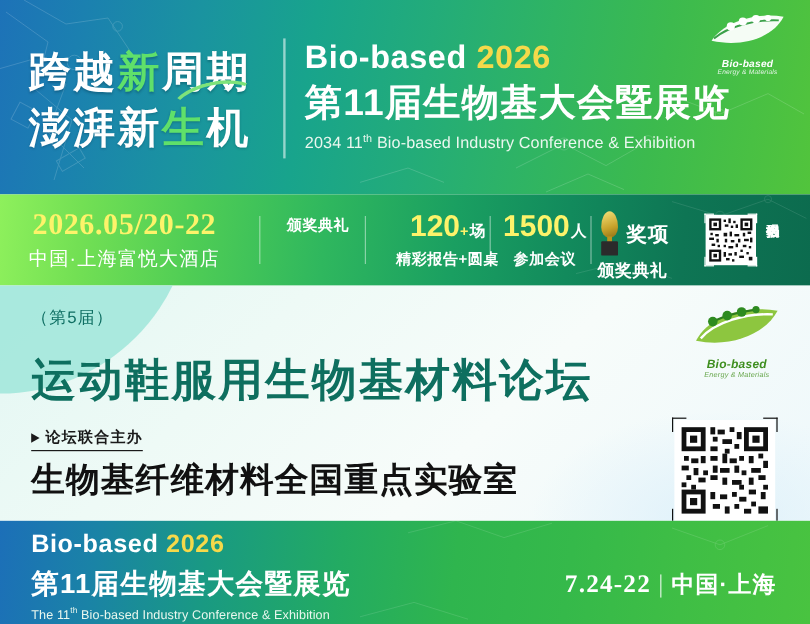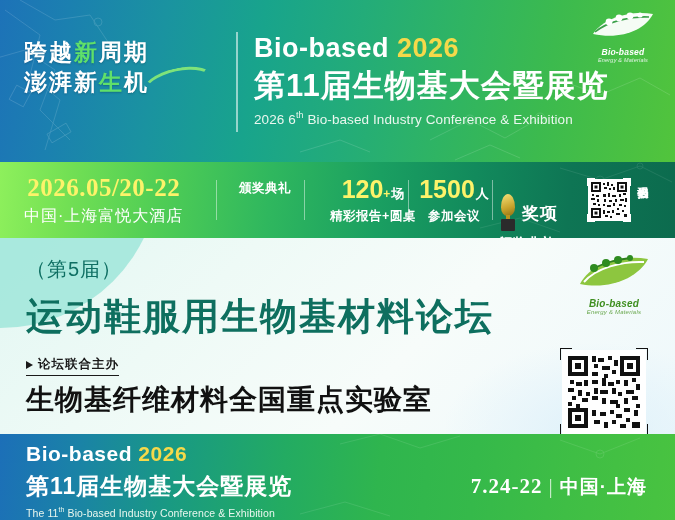--- a/index.html
+++ b/index.html
@@ -29,21 +29,21 @@
   .hdr-divider {
     position: absolute; left: 236px; top: 32px;
     width: 2px; height: 100px;
     background: rgba(255,255,255,.55);
   }
   .slogan {
     position: absolute; left: 24px; top: 38px;
     width: 208px;
   }
   .slogan-line {
-    font-size: 23px; font-weight: bold; line-height: 1.30;
+    font-size: 35px; font-weight: bold; line-height: 1.30;
     letter-spacing: 2px; color: #ffffff;
     text-shadow: 0 1px 2px rgba(0,40,60,.30);
     white-space: nowrap;
   }
   .slogan-line .hl { color: #5fe06a; }
   .swoosh-top, .swoosh-bot {
     position: absolute; border: 3px solid #7ee37a;
     border-color: #7ee37a transparent transparent transparent;
     border-radius: 50%;
     width: 74px; height: 36px;
@@ -114,21 +114,21 @@
   .stat .num .unit { font-size: 13px; color: #ffffff; font-weight: bold; margin-left: 1px; }
   .stat .num .plus { font-size: 12px; }
   .stat .cap {
     font-size: 12.5px; color: #ffffff; margin-top: 4px;
     letter-spacing: .5px; white-space: nowrap; font-weight: bold;
   }
   .vsep {
     position: absolute; top: 18px; width: 1px; height: 40px;
     background: rgba(255,255,255,.45);
   }
-  .award { position: absolute; left: 498px; top: 32px; }
+  .award { position: absolute; left: 498px; top: 14px; }
   .award-row { display: flex; align-items: center; }
   .trophy { width: 20px; height: 38px; position: relative; margin-right: 4px; }
   .trophy .cup {
     position: absolute; left: 3px; top: 0; width: 14px; height: 22px;
     background: linear-gradient(160deg, #f6e27a, #c8a32c 60%, #8f6f14);
     border-radius: 50% 50% 45% 45% / 60% 60% 40% 40%;
   }
   .trophy .stem {
     position: absolute; left: 8px; top: 21px; width: 4px; height: 5px;
     background: #b8941f;
@@ -172,21 +172,21 @@
     border-radius: 0 0 170px 0;
     opacity: .85;
   }
   .blob2 {
     position: absolute; right: -70px; bottom: -90px;
     width: 300px; height: 180px;
     background: radial-gradient(ellipse at 50% 50%, #dff1fa 0%, rgba(223,241,250,0) 72%);
   }
   .edition {
     position: absolute; left: 26px; top: 18px;
-    font-size: 20px; color: #0f6f63; letter-spacing: 1px;
+    font-size: 14px; color: #0f6f63; letter-spacing: 1px;
   }
   .forum-title {
     position: absolute; left: 26px; top: 54px;
     font-size: 37px; font-weight: bold; color: #0e6f5f;
     letter-spacing: 2px; white-space: nowrap;
   }
   .org-tag {
     position: absolute; left: 26px; top: 118px;
     display: inline-flex; align-items: center;
     font-size: 12.5px; font-weight: bold; color: #1a1a1a;
@@ -290,21 +290,21 @@
       <div class="slogan-line"><span>跨越</span><span class="hl">新</span><span>周期</span></div>
       <div class="slogan-line"><span>澎湃新</span><span class="hl">生</span><span>机</span></div>
       <div class="swoosh-bot"></div>
     </div>
 
     <div class="hdr-divider"></div>
 
     <div class="hdr-main">
       <div class="hdr-bb"><span>Bio-based</span> <span class="yr">2026</span></div>
       <div class="hdr-cn">第11届生物基大会暨展览</div>
-      <div class="hdr-en"><span>2026 6</span><sup>th</sup><span> Bio-based Industry Conference &amp; Exhibition</span></div>
+      <div class="hdr-en"><span>2034 11</span><sup>th</sup><span> Bio-based Industry Conference &amp; Exhibition</span></div>
     </div>
 
     <div class="logo-tr">
       <svg width="76" height="34" viewBox="0 0 76 34">
         <path d="M8 26 C18 10, 46 2, 68 6 C60 22, 36 32, 8 26 Z" fill="#ffffff" opacity="0.95"></path>
         <path d="M10 24 C22 14, 44 8, 64 9" stroke="#3aa049" stroke-width="1.6" fill="none"></path>
         <circle cx="24" cy="14" r="3.4" fill="#ffffff"></circle>
         <circle cx="34" cy="10" r="3.4" fill="#ffffff"></circle>
         <circle cx="45" cy="8" r="3.4" fill="#ffffff"></circle>
         <circle cx="55" cy="7" r="2.6" fill="#ffffff"></circle>

